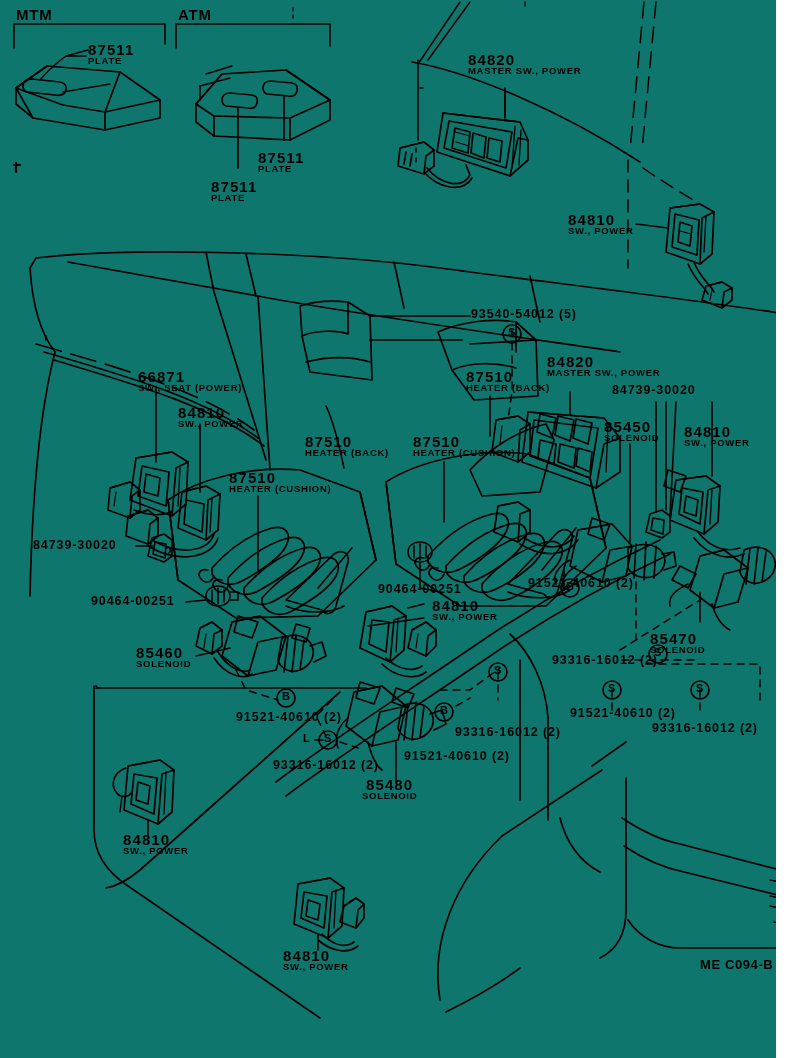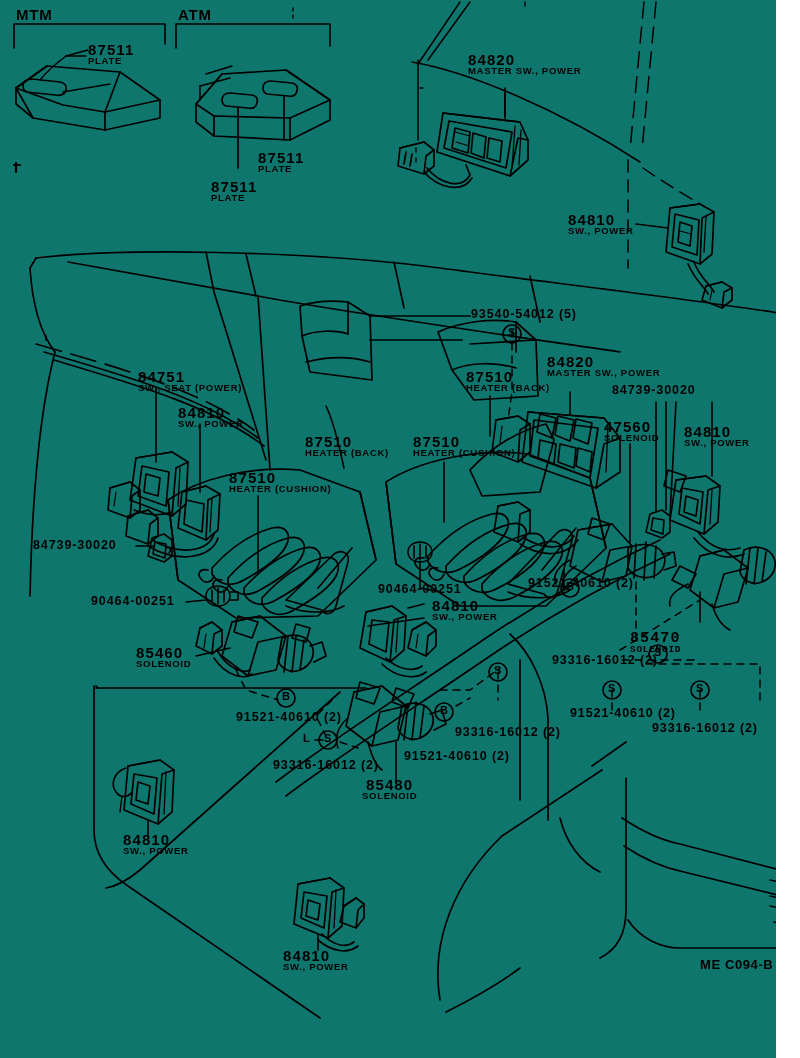--- a/index.html
+++ b/index.html
@@ -537,21 +537,21 @@
   <span class="pn">84820</span>
   <span class="nm">MASTER SW., POWER</span>
 </div>
 
 <div class="lbl" style="left:568px;top:212px;">
   <span class="pn">84810</span>
   <span class="nm">SW., POWER</span>
 </div>
 
 <div class="lbl" style="left:138px;top:369px;">
-  <span class="pn">84751</span>
+  <span class="pn">66871</span>
   <span class="nm">SW., SEAT (POWER)</span>
 </div>
 
 <div class="lbl" style="left:178px;top:405px;">
   <span class="pn">84810</span>
   <span class="nm">SW., POWER</span>
 </div>
 
 <div class="lbl" style="left:229px;top:470px;">
   <span class="pn">87510</span>
@@ -572,35 +572,35 @@
   <span class="pn">87510</span>
   <span class="nm">HEATER (CUSHION)</span>
 </div>
 
 <div class="lbl" style="left:547px;top:354px;">
   <span class="pn">84820</span>
   <span class="nm">MASTER SW., POWER</span>
 </div>
 
 <div class="lbl" style="left:604px;top:419px;">
-  <span class="pn">47560</span>
+  <span class="pn">85450</span>
   <span class="nm">SOLENOID</span>
 </div>
 
 <div class="lbl" style="left:684px;top:424px;">
   <span class="pn">84810</span>
   <span class="nm">SW., POWER</span>
 </div>
 
 <div class="lbl" style="left:136px;top:645px;">
   <span class="pn">85460</span>
   <span class="nm">SOLENOID</span>
 </div>
 
-<div class="lbl" style="left:630px;top:631px;font-family:Liberation Mono, monospace;">
+<div class="lbl" style="left:650px;top:631px;">
   <span class="pn">85470</span>
   <span class="nm">SOLENOID</span>
 </div>
 
 <div class="lbl" style="left:362px;top:777px;text-align:center;">
   <span class="pn">85480</span>
   <span class="nm">SOLENOID</span>
 </div>
 
 <div class="lbl" style="left:432px;top:598px;">

